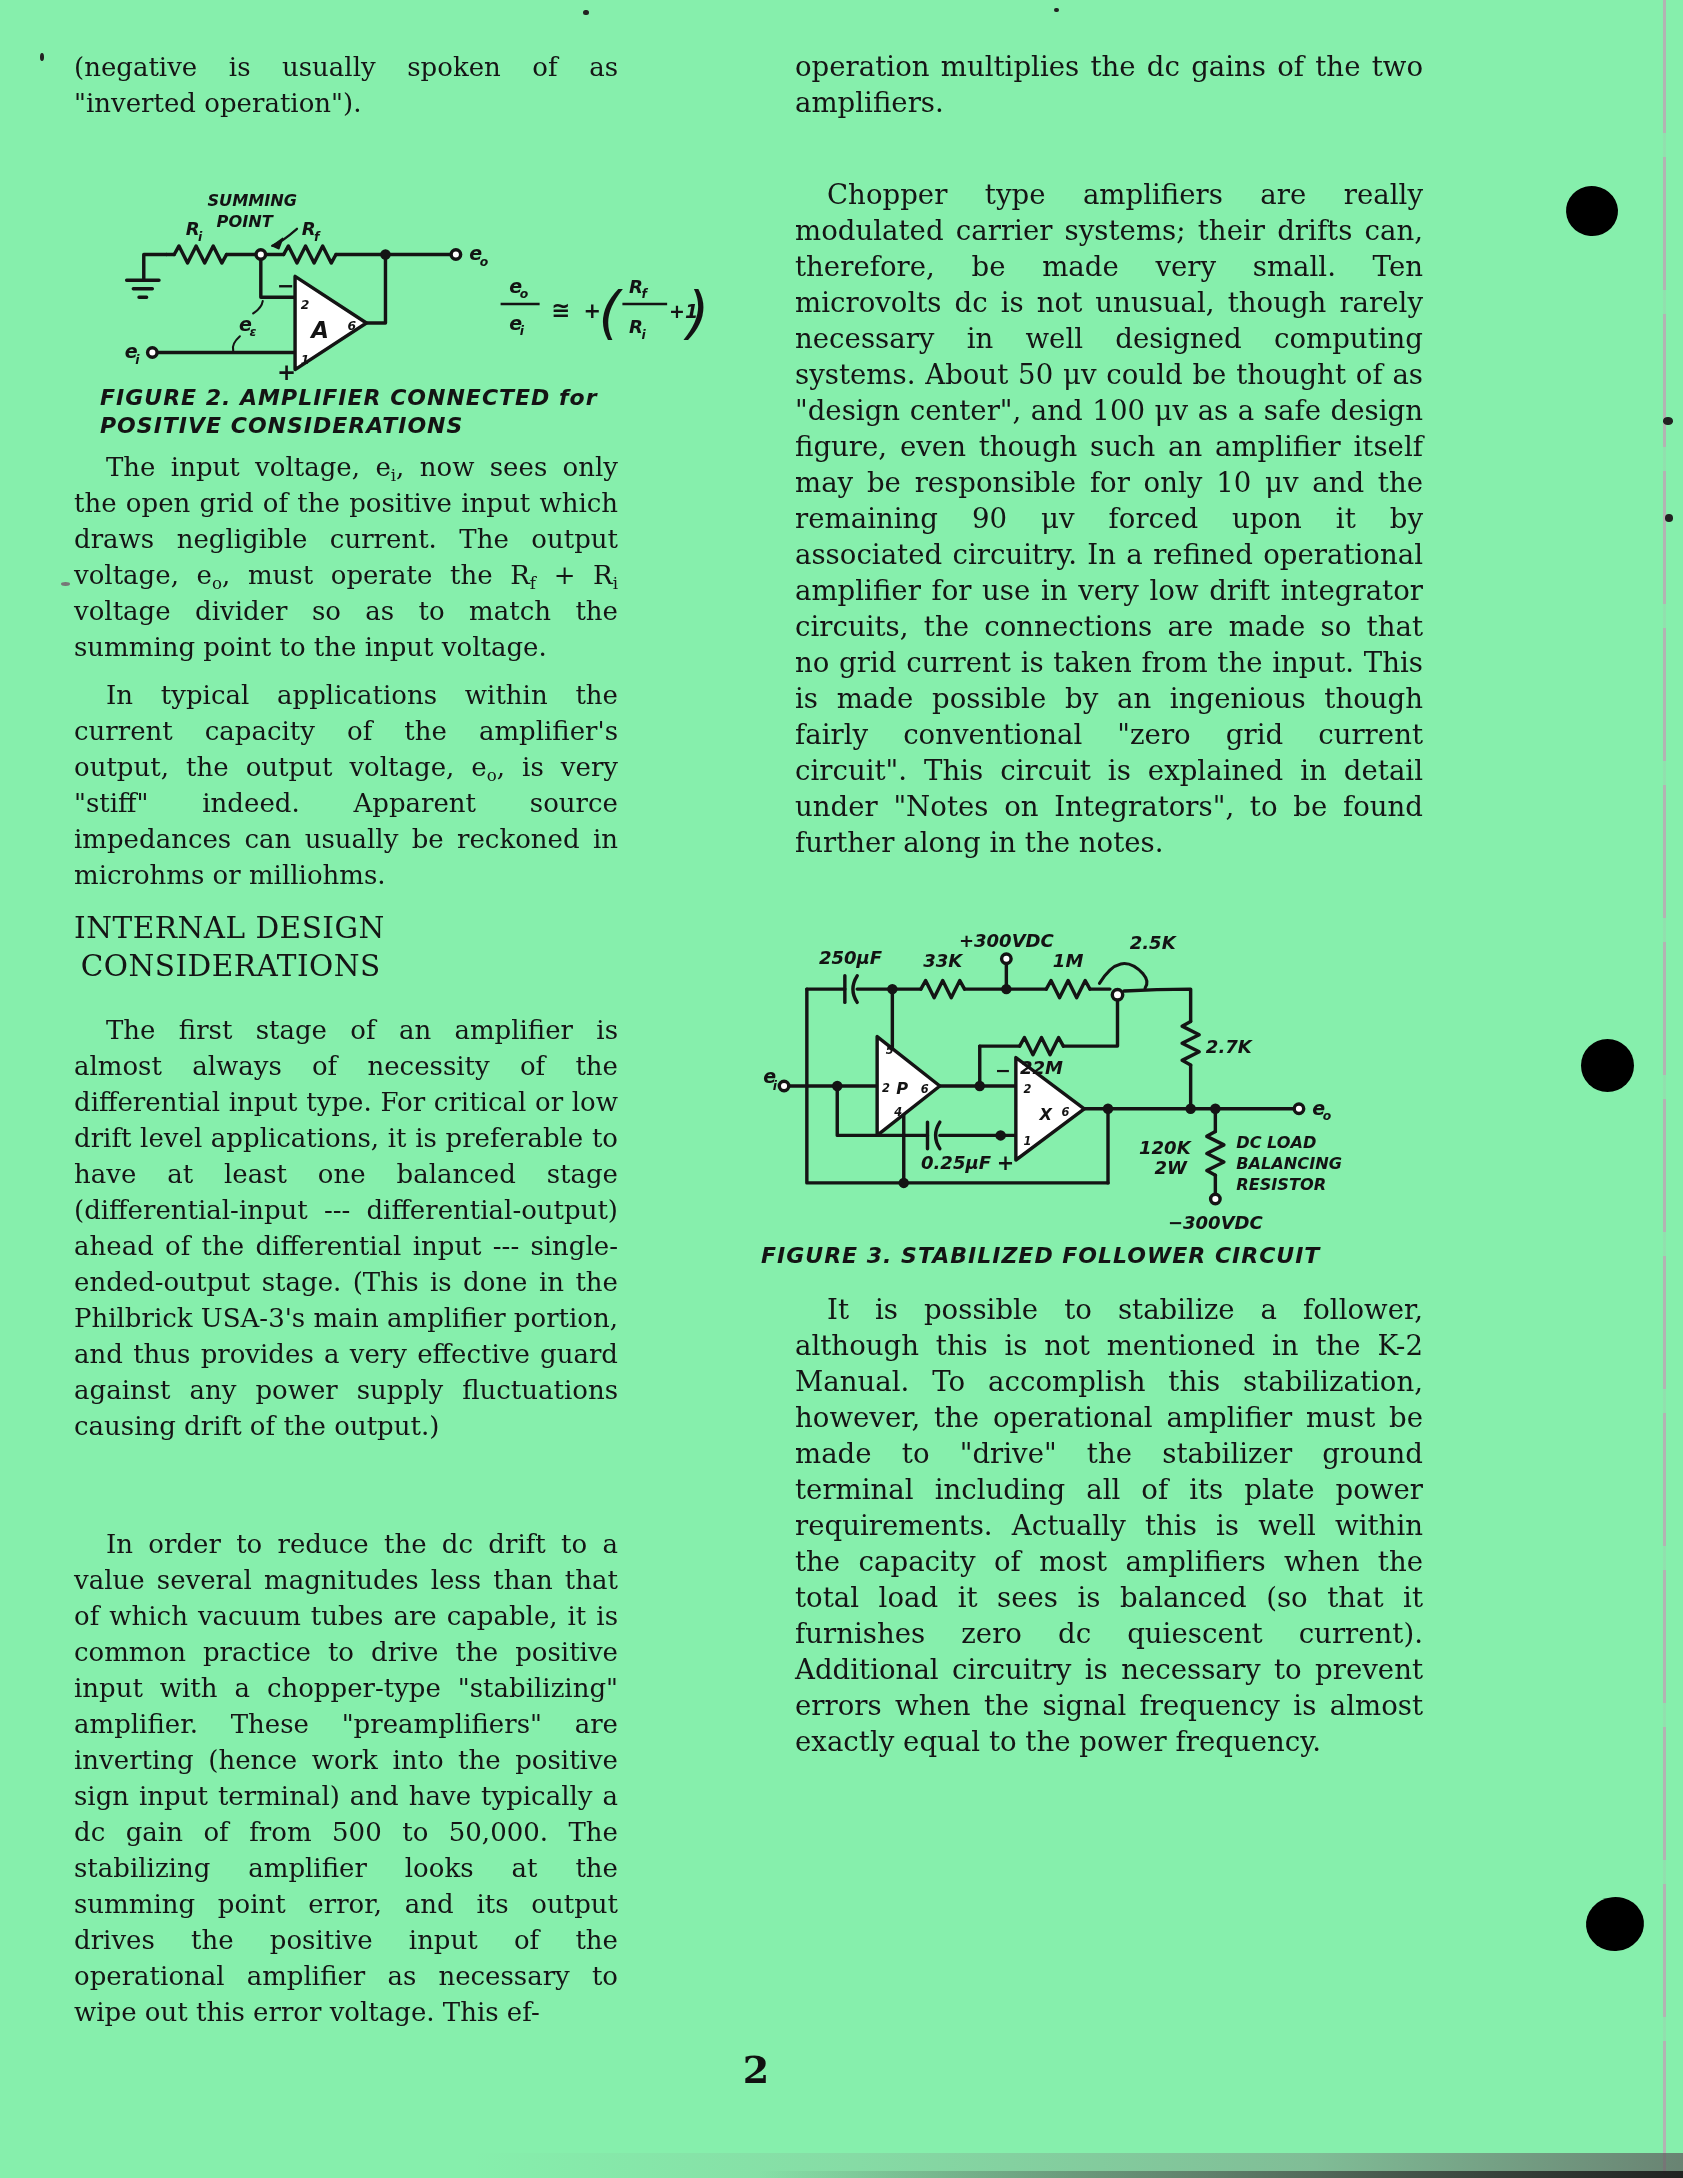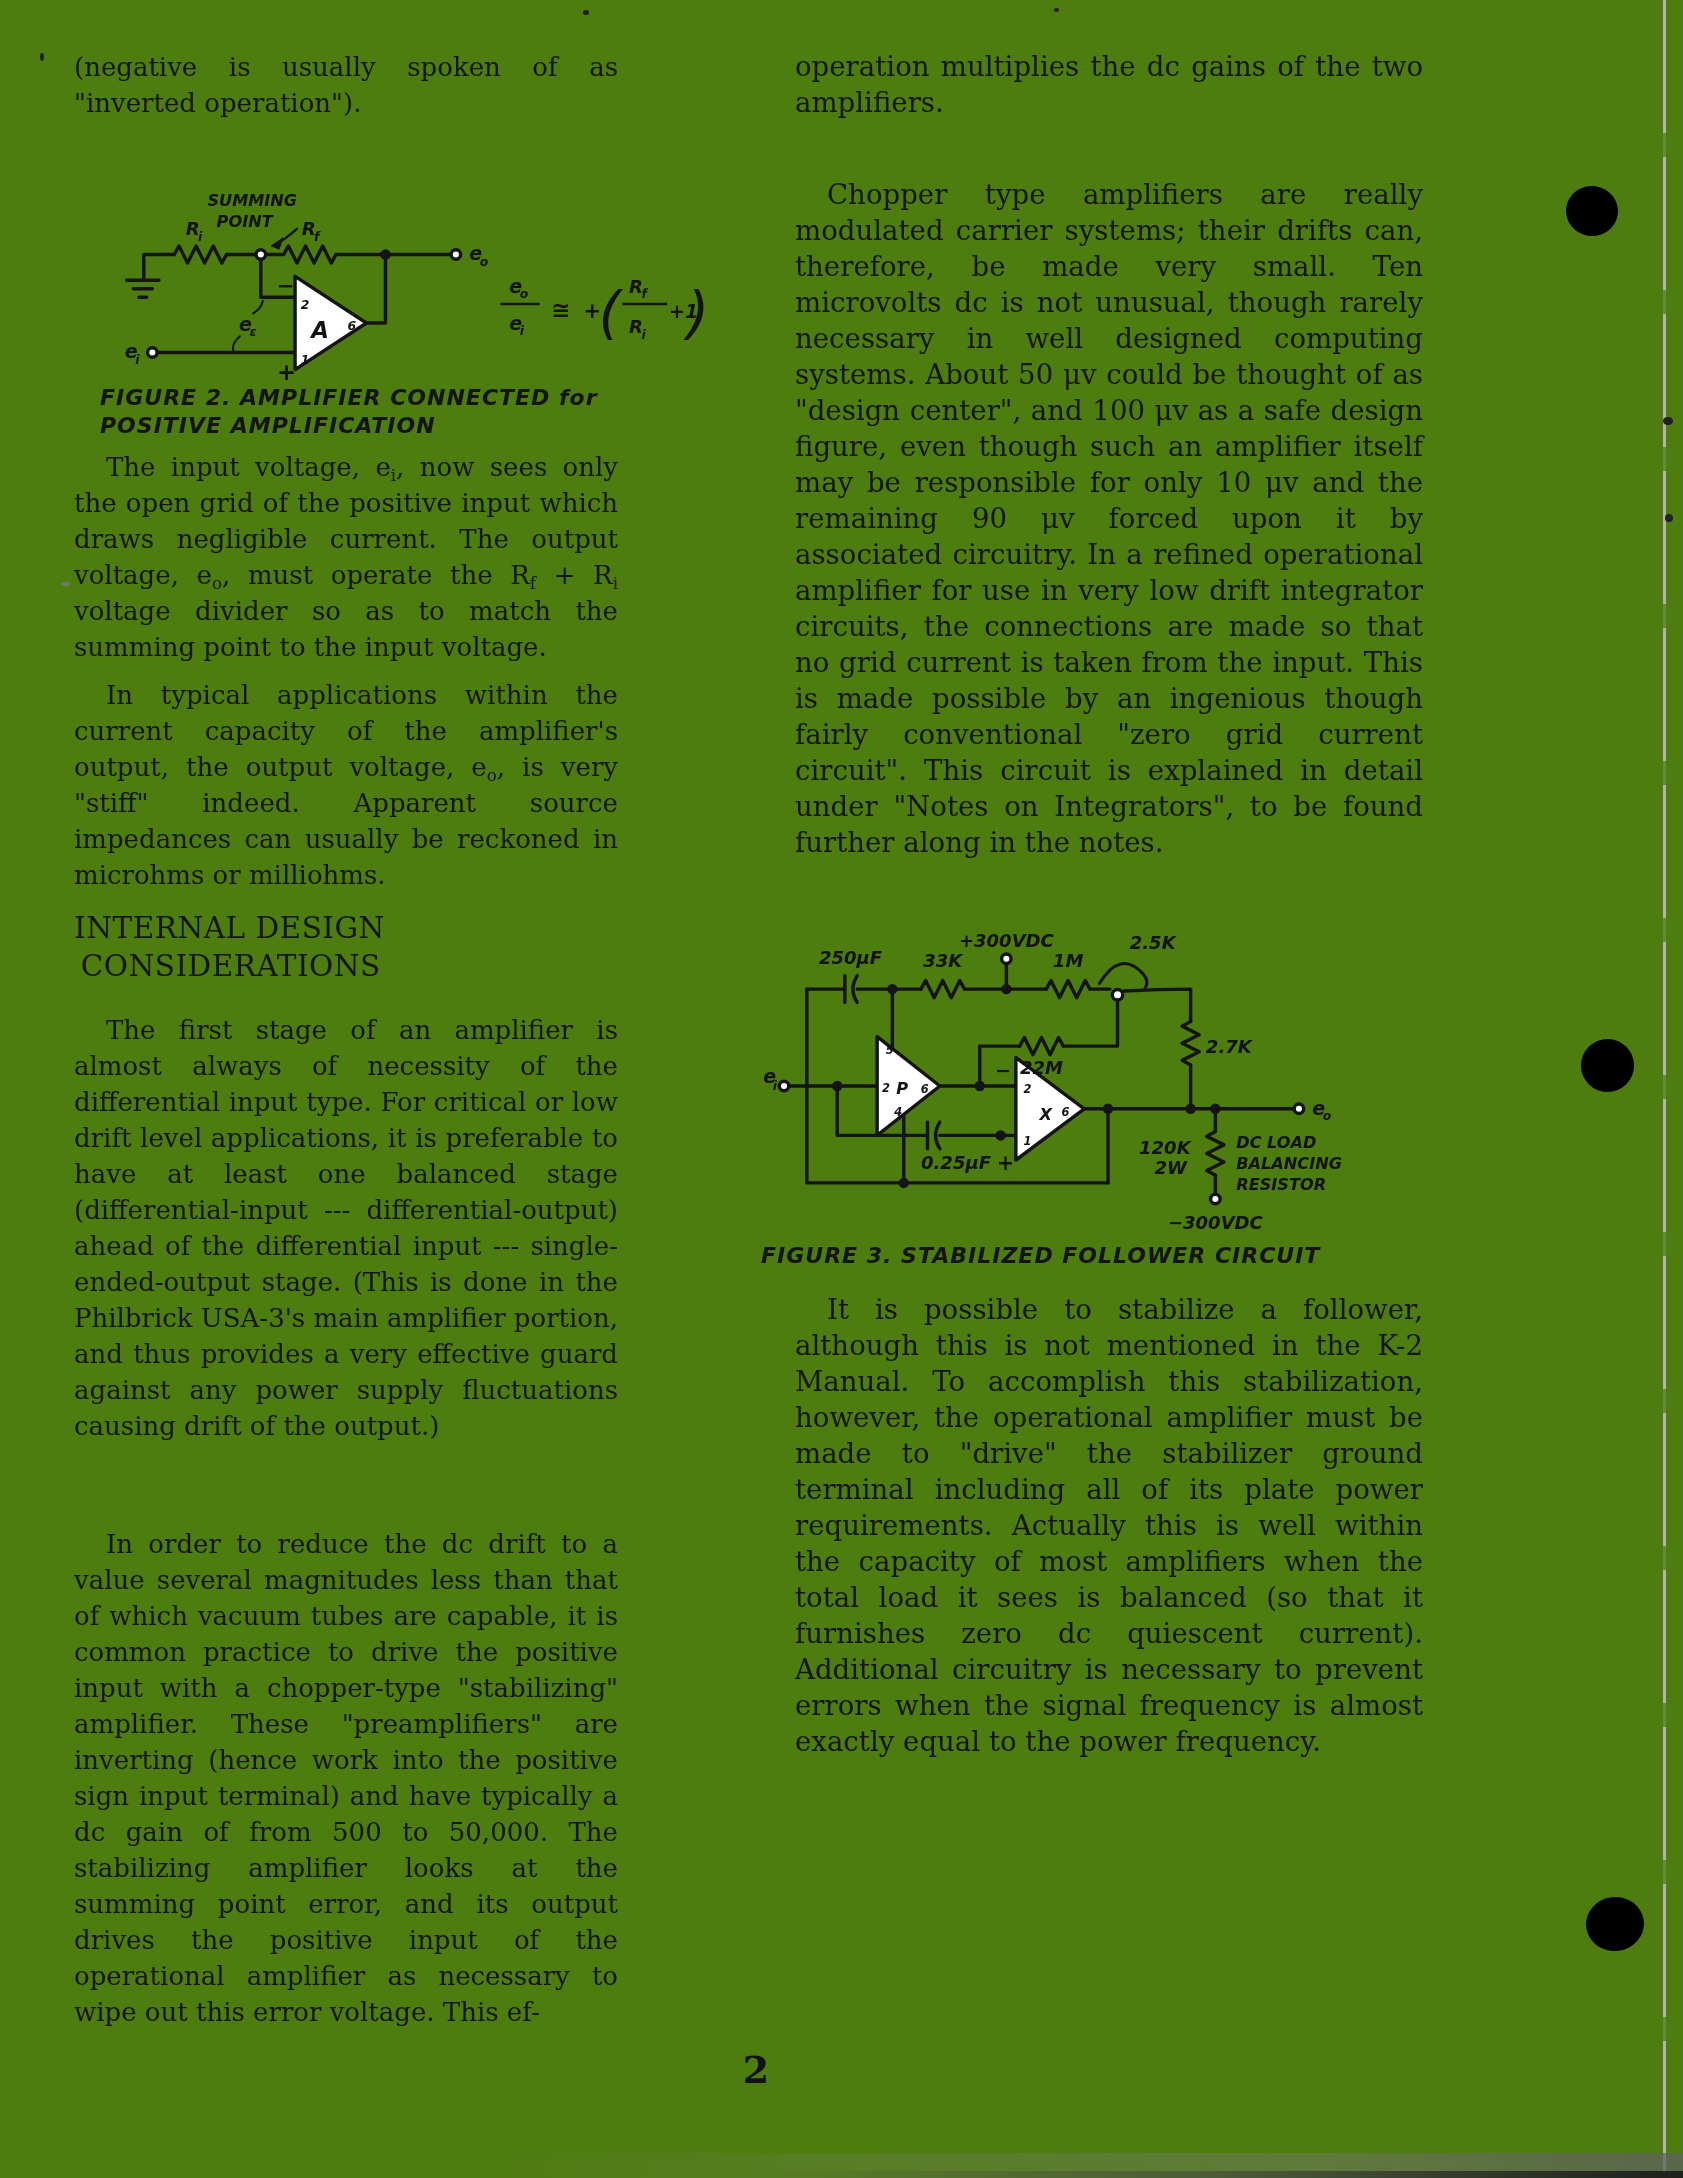--- a/index.html
+++ b/index.html
@@ -1,16 +1,16 @@
 <!DOCTYPE html>
 <html style="font-size:15px"><head>
 <meta charset="utf-8">
 <style>
   html,body{margin:0;padding:0;background:#e8e8e8;}
-  .page{position:relative;width:1683px;height:2178px;background:#4d7c0f;overflow:hidden;}
+  .page{position:relative;width:1683px;height:2178px;background:#86efac;overflow:hidden;}
   .para{position:absolute;text-align:justify;font-family:"DejaVu Serif",serif;color:#151515;}
   .lcol{left:74px;width:544px;font-size:26px;line-height:36px;}
   .rcol{left:795px;width:628px;font-size:27.6px;line-height:36px;}
   .indent{text-indent:32px;}
   .sub{font-size:0.64em;vertical-align:-0.32em;line-height:0;}
   .ul{text-decoration-thickness:2.4px;text-underline-offset:4.8px;}
   .heading{position:absolute;font-family:"DejaVu Serif",serif;font-size:29.5px;line-height:38px;letter-spacing:0.5px;color:#151515;}
   .figcaption{position:absolute;font-family:"DejaVu Sans",sans-serif;font-style:italic;font-weight:bold;font-size:22px;line-height:27.6px;letter-spacing:1px;color:#141414;}
   .pagenum{position:absolute;font-family:"DejaVu Serif",serif;font-weight:bold;font-size:38px;color:#111;}
   svg text{font-family:"DejaVu Sans",sans-serif;font-style:italic;font-weight:bold;fill:#131313;}
@@ -87,21 +87,21 @@
       <text class="t13" x="569" y="161">f</text>
       <path d="M549 167 H596" stroke="#141414" stroke-width="2.6"></path>
       <text class="t19" x="556" y="198">R</text>
       <text class="t13" x="569" y="204">i</text>
       <text class="t20" x="598" y="182">+1</text>
       <text class="paren" x="617" y="196">)</text>
     </g>
   </svg>
   <div class="figcaption" style="left:100px;top:384px;width:609px">
     <div>FIGURE 2. AMPLIFIER CONNECTED for</div>
-    <div>POSITIVE AMPLIFICATION</div>
+    <div>POSITIVE CONSIDERATIONS</div>
   </div>
 
   <div class="para lcol indent" style="top:449px"><span>The input voltage, e</span><span class="sub">i</span><span>, now sees only the open grid of the positive input which draws negligible current.  The output voltage, e</span><span class="sub">o</span><span>, must operate the R</span><span class="sub">f</span><span> + R</span><span class="sub">i</span><span> voltage divider so as to match the summing point to the input voltage.</span></div>
   <div class="para lcol indent" style="top:677px"><span>In typical applications within the current capacity of the amplifier's output, the output voltage, e</span><span class="sub">o</span><span>, is very "stiff" indeed. Apparent source impedances can usually be reckoned in microhms or milliohms.</span></div>
 
   <div class="heading" style="left:74px;top:909px">
     <div>INTERNAL DESIGN</div>
     <div style="padding-left:6.7px">CONSIDERATIONS</div>
   </div>
 

